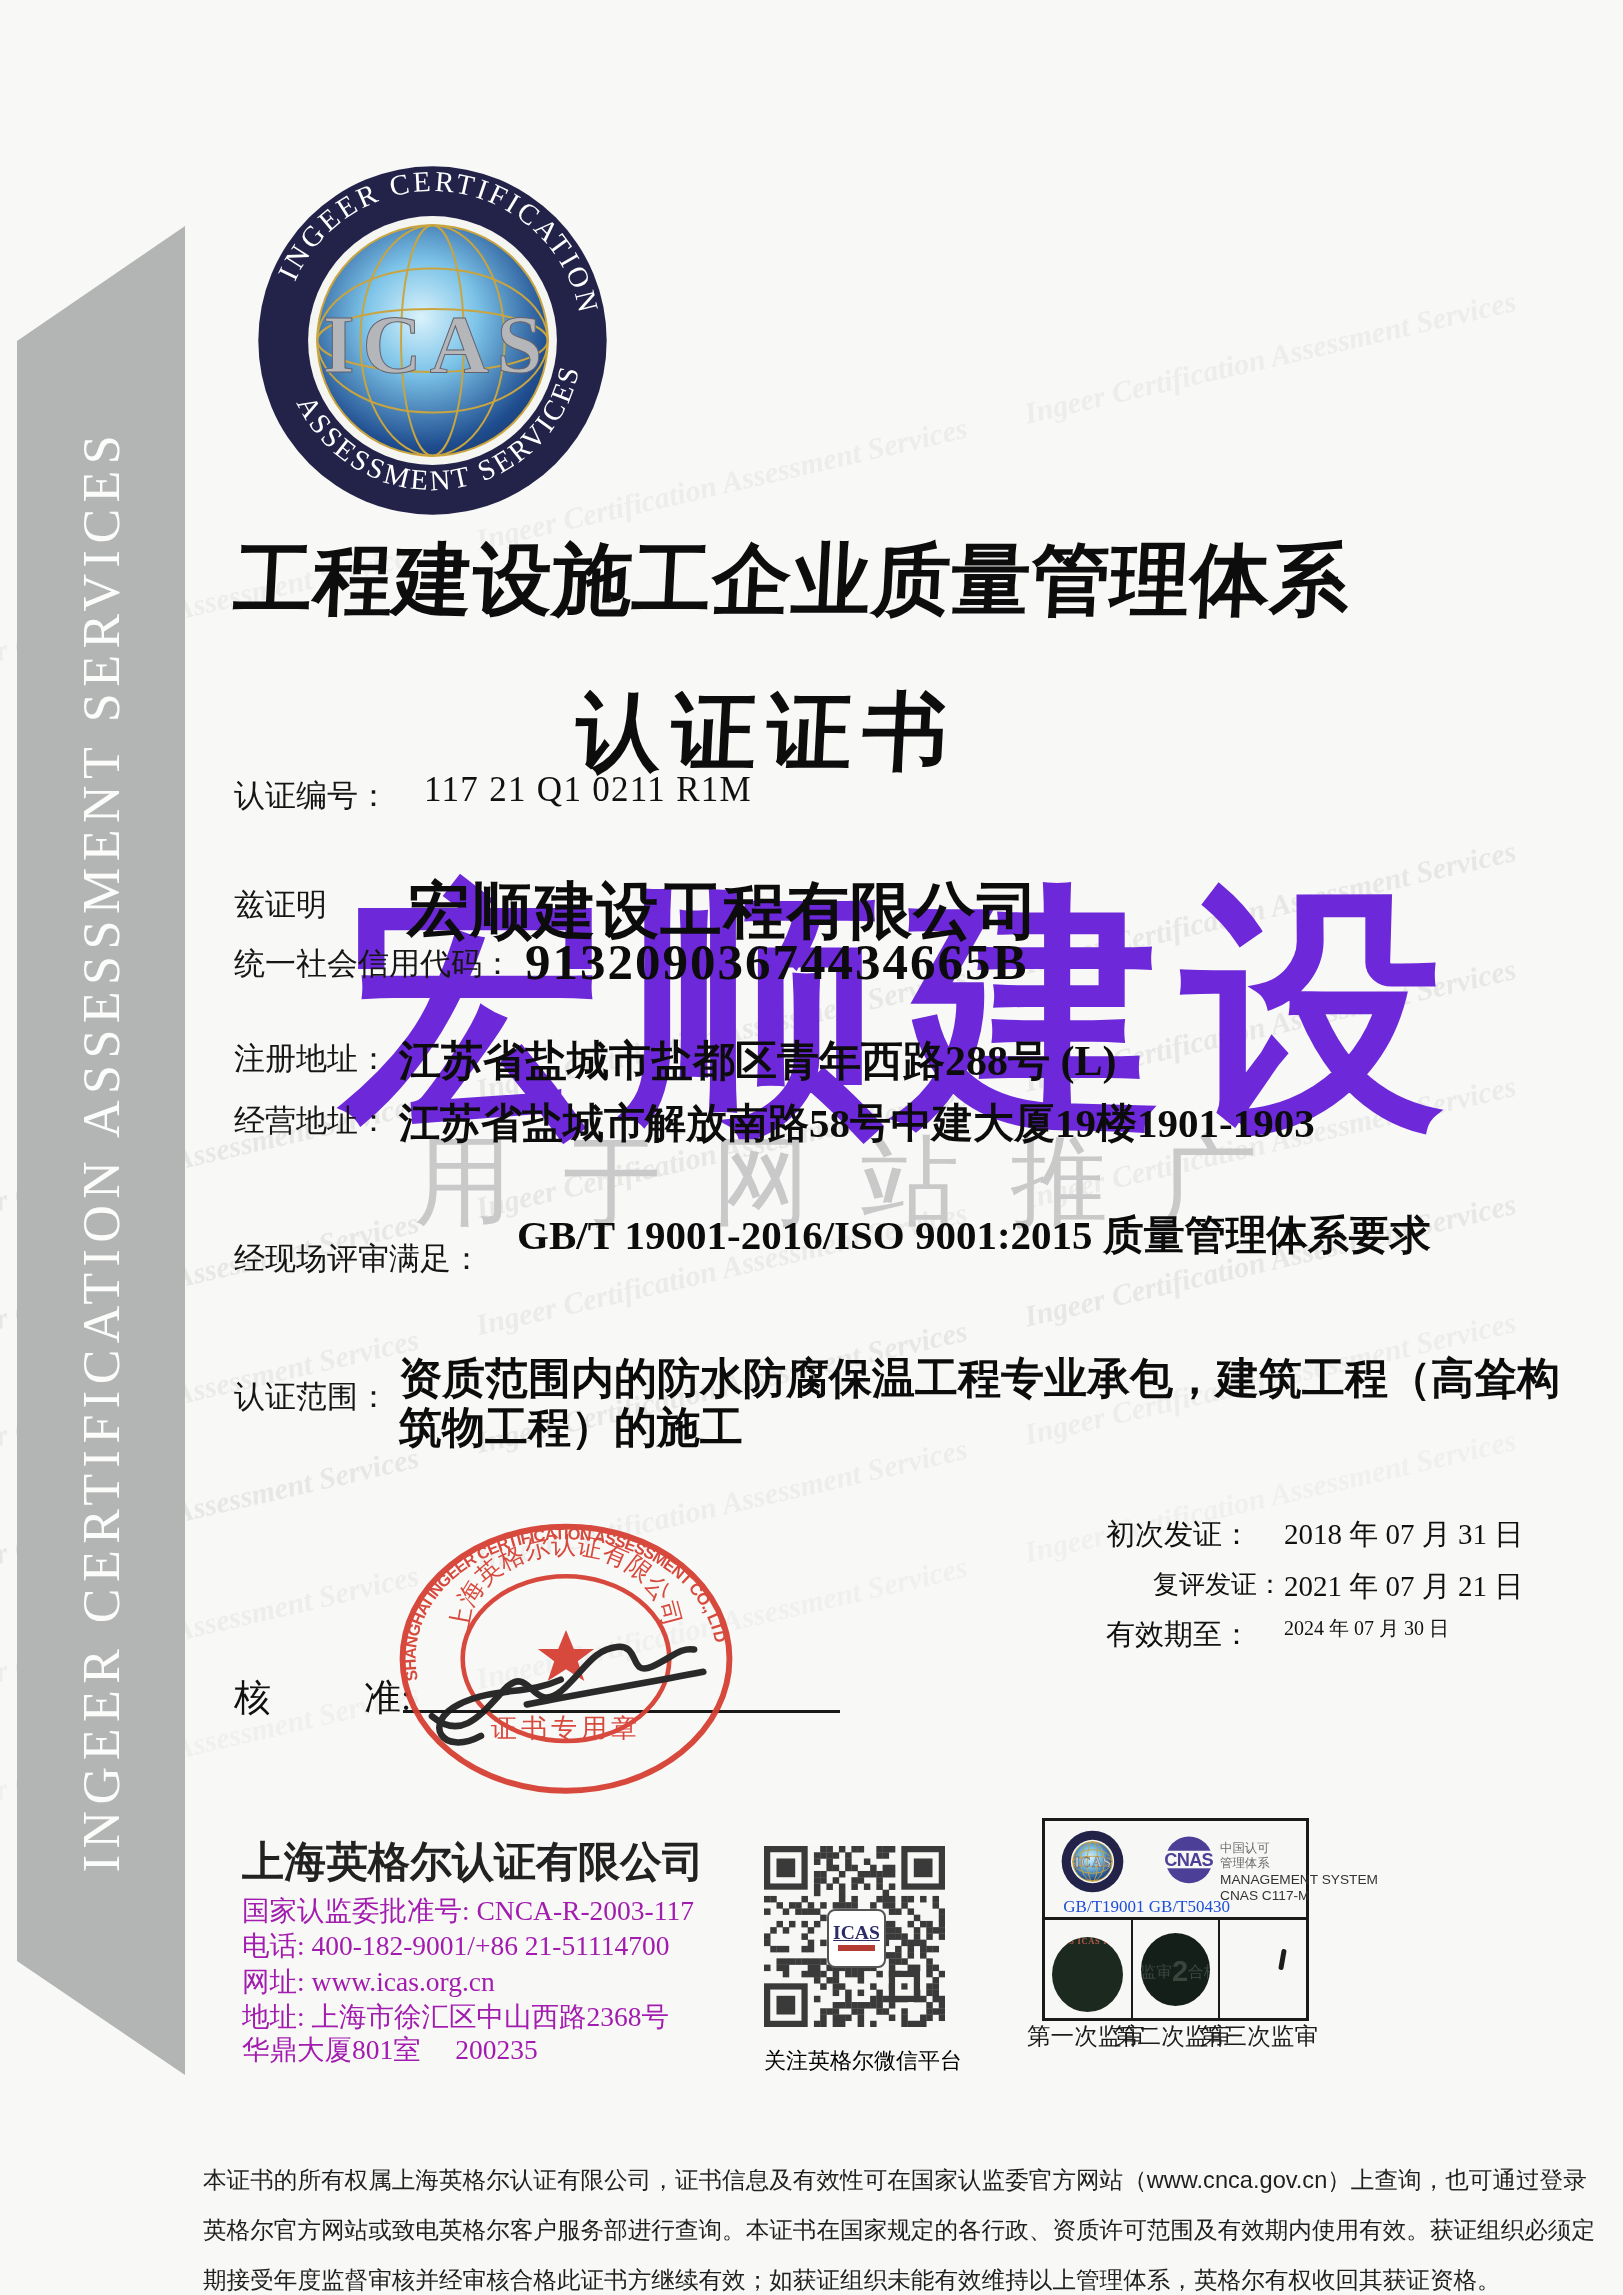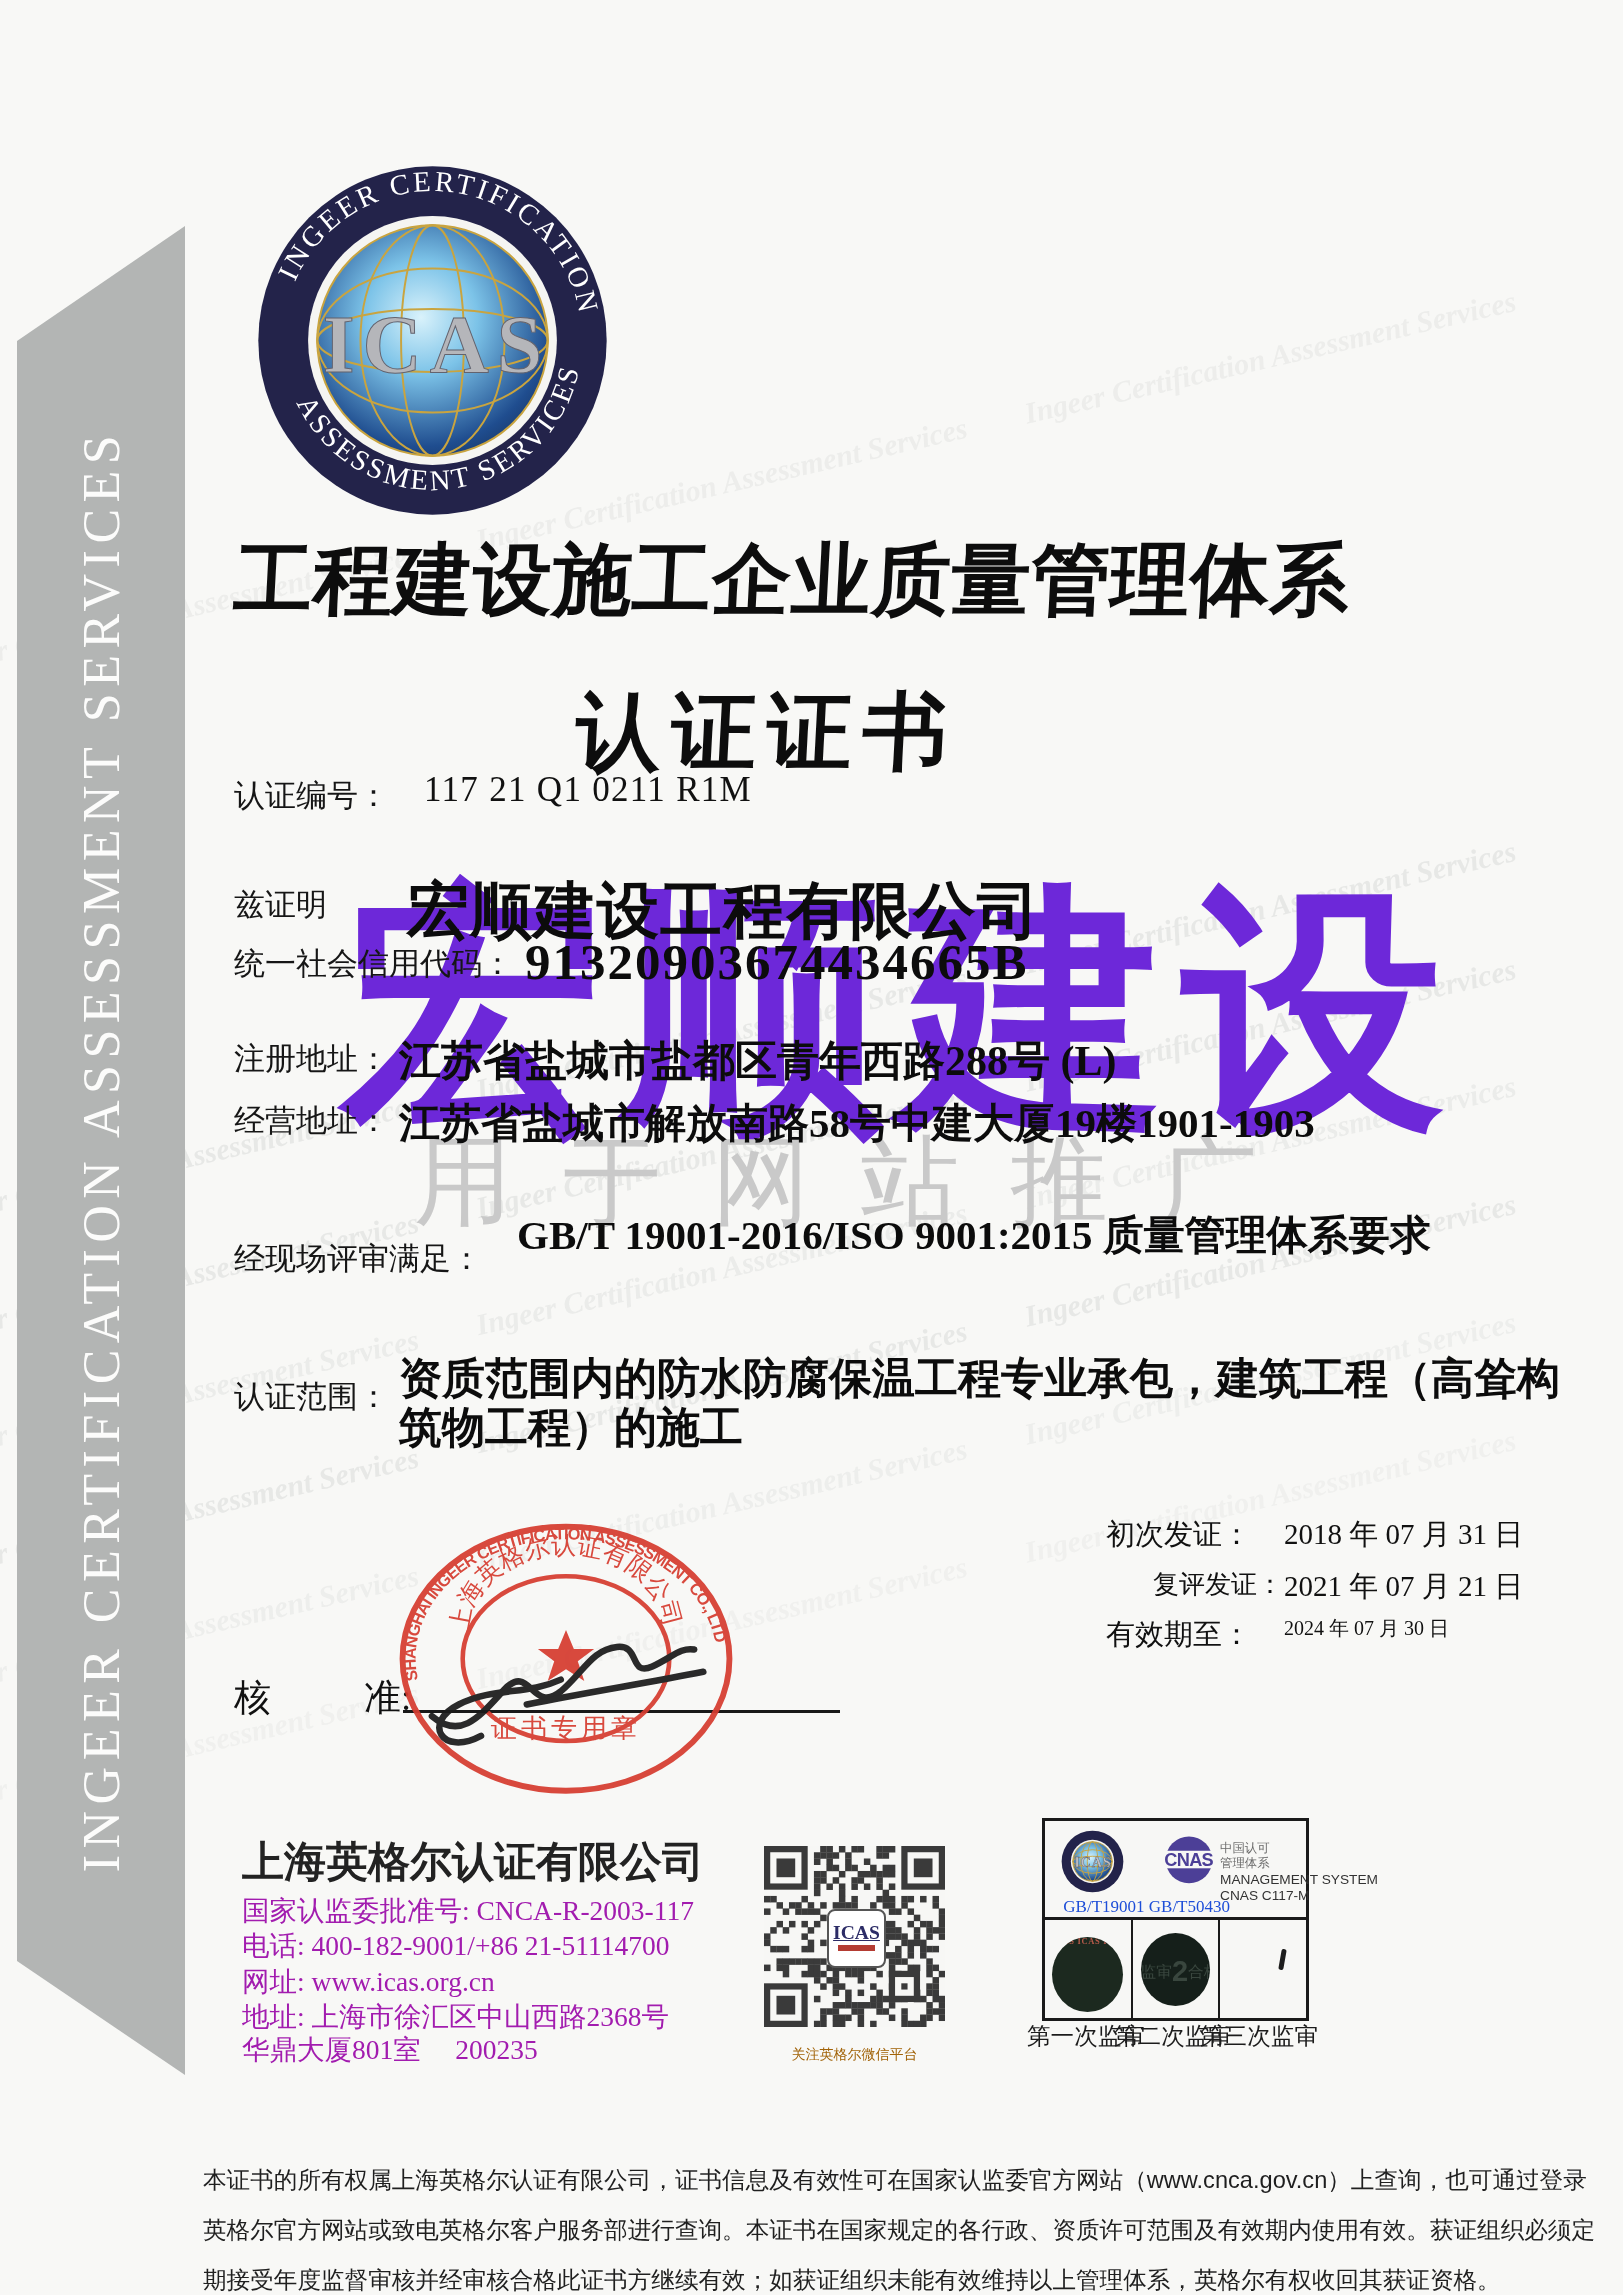--- a/index.html
+++ b/index.html
@@ -42,22 +42,22 @@
         font-family:"Liberation Sans",sans-serif;color:#222;}
   .issuer-line{left:242px;font-size:27.5px;font-family:Liberation Serif, serif;color:#a21caf;}
 
   
   .qr{left:764px;top:1846px;width:181px;height:181px;z-index:3;}
   .qr-center{position:absolute;left:63px;top:63px;width:55px;height:55px;background:#fff;
         border:2px solid #555;border-radius:7.9px;text-align:center;z-index:4;}
   .qr-center .t{font-family:"Liberation Serif",serif;font-weight:bold;font-size:19.6px;color:#2c2c66;
         margin-top:10.5px;text-decoration:underline;}
   .qr-center .bar{width:37px;height:5.9px;margin:1.3px auto 0;background:#b43c33;}
-  .qr-caption{left:764px;top:2046px;width:181px;text-align:center;font-size:14px;
-        font-family:"Liberation Sans",sans-serif;color:#a16207;z-index:3;}
+  .qr-caption{left:764px;top:2046px;width:181px;text-align:center;font-size:22px;
+        font-family:"Liberation Sans",sans-serif;color:#000000;z-index:3;}
 
   
   .logobox{left:1042px;top:1818px;width:261px;height:97px;border:3.3px solid #1a1a1a;
         background:#f7f7f5;z-index:3;}
   .gbtext{position:absolute;left:18.3px;top:76px;font-size:17px;font-family:"Liberation Serif",serif;color:#1d4ed8;}
   .cnas-wrap{position:absolute;left:118px;top:14.4px;}
   .cnas-txt{position:absolute;left:175px;top:19.6px;font-family:"Liberation Sans",sans-serif;color:#3a3a3a;line-height:15.7px;}
   .cnas-txt .s{font-size:12.4px;color:#6a6a6a;}
   .cnas-txt .m{font-size:13.7px;color:#333;}
 

